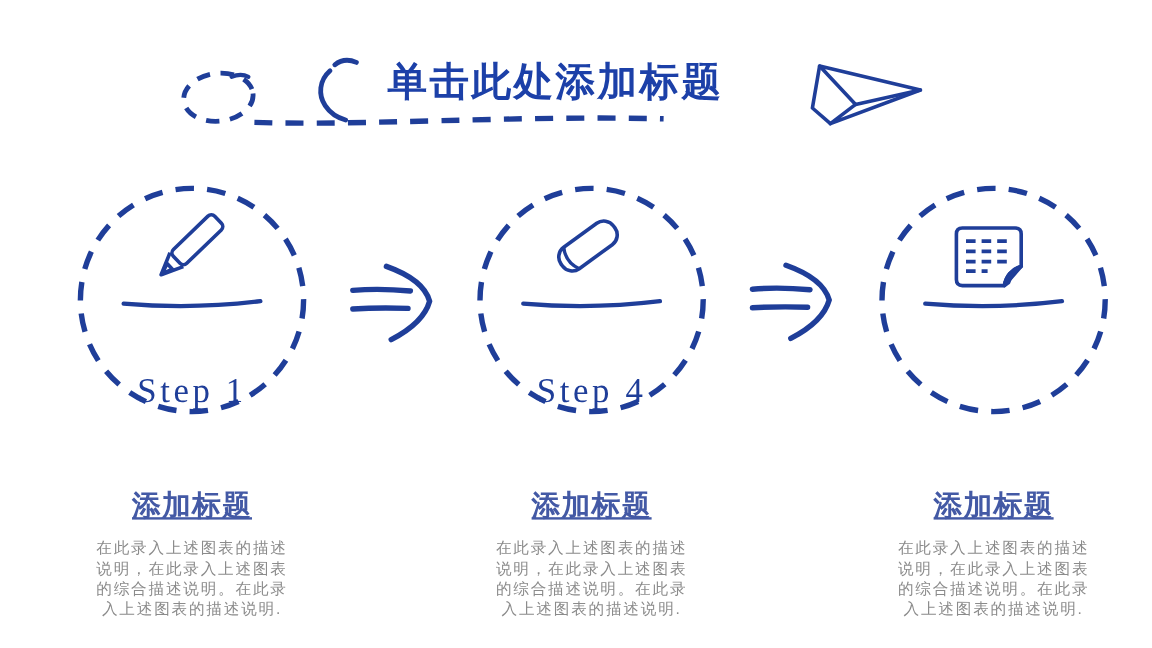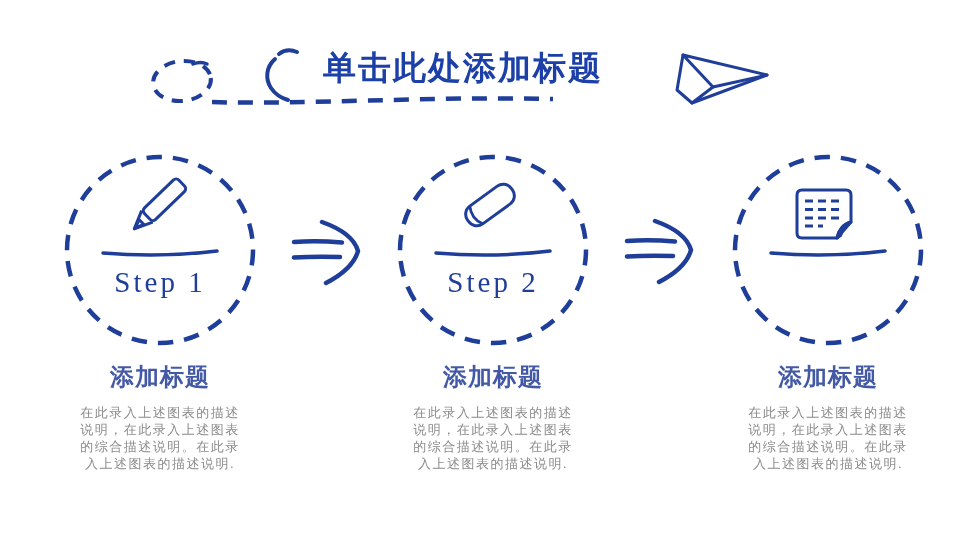--- a/index.html
+++ b/index.html
@@ -13,32 +13,33 @@
     padding-left:36px;
   }
   .art{position:absolute;left:0;top:0;width:960px;height:540px;color:var(--navy,#1F3E99);}
   .art path,.art rect,.art circle,.art ellipse,.art line{fill:none;stroke:currentColor;}
   .slide-title{
     position:absolute;left:323px;top:46px;
     font-size:33px;font-weight:600;letter-spacing:2px;
     color:var(--title-blue,#1C40A8);
     white-space:nowrap;
   }
-  .col{position:absolute;width:180px;text-align:center;}
+  .col{position:absolute;width:180px;text-align:center;margin-top:44px;}
   .c1{left:70px;} .c2{left:403px;} .c3{left:738px;}
   .step-label{
     top:266px;
     font-family:"Liberation Serif",serif;
     font-size:29px;letter-spacing:3px;
     color:var(--navy,#1F3E99);
   }
   .step-heading{
     top:361px;
     font-size:24px;font-weight:700;letter-spacing:1px;
     color:var(--heading-blue,#4359A5);
+    text-decoration:underline;
   }
   .step-desc{
     top:404px;
     font-size:13px;line-height:17px;letter-spacing:1.5px;
     color:var(--body-gray,#8B8B8B);
     white-space:pre-line;
   }
 </style>
 </head>
 <body style="--navy: #1F3E99; --title-blue: #1C40A8; --heading-blue: #4359A5; --body-gray: #8B8B8B;">
@@ -103,21 +104,21 @@
     <g transform="translate(333,-1)" stroke-width="4.5" stroke-linecap="round">
       <path d="M294,242 C311,240.5 326,241 342,242.5"></path>
       <path d="M294,257.5 C310,256.5 324,256.5 340,257"></path>
       <path d="M322,222 Q353,233 358,251 Q353,269 326,283"></path>
     </g>
   </svg>
 
   <div class="slide-title">单击此处添加标题</div>
 
   <div class="col step-label c1">Step 1</div>
-  <div class="col step-label c2">Step 2</div>
+  <div class="col step-label c2">Step 4</div>
 
   <div class="col step-heading c1">添加标题</div>
   <div class="col step-heading c2">添加标题</div>
   <div class="col step-heading c3">添加标题</div>
 
   <div class="col step-desc c1">在此录入上述图表的描述
 说明，在此录入上述图表
 的综合描述说明。在此录
 入上述图表的描述说明.</div>
   <div class="col step-desc c2">在此录入上述图表的描述

